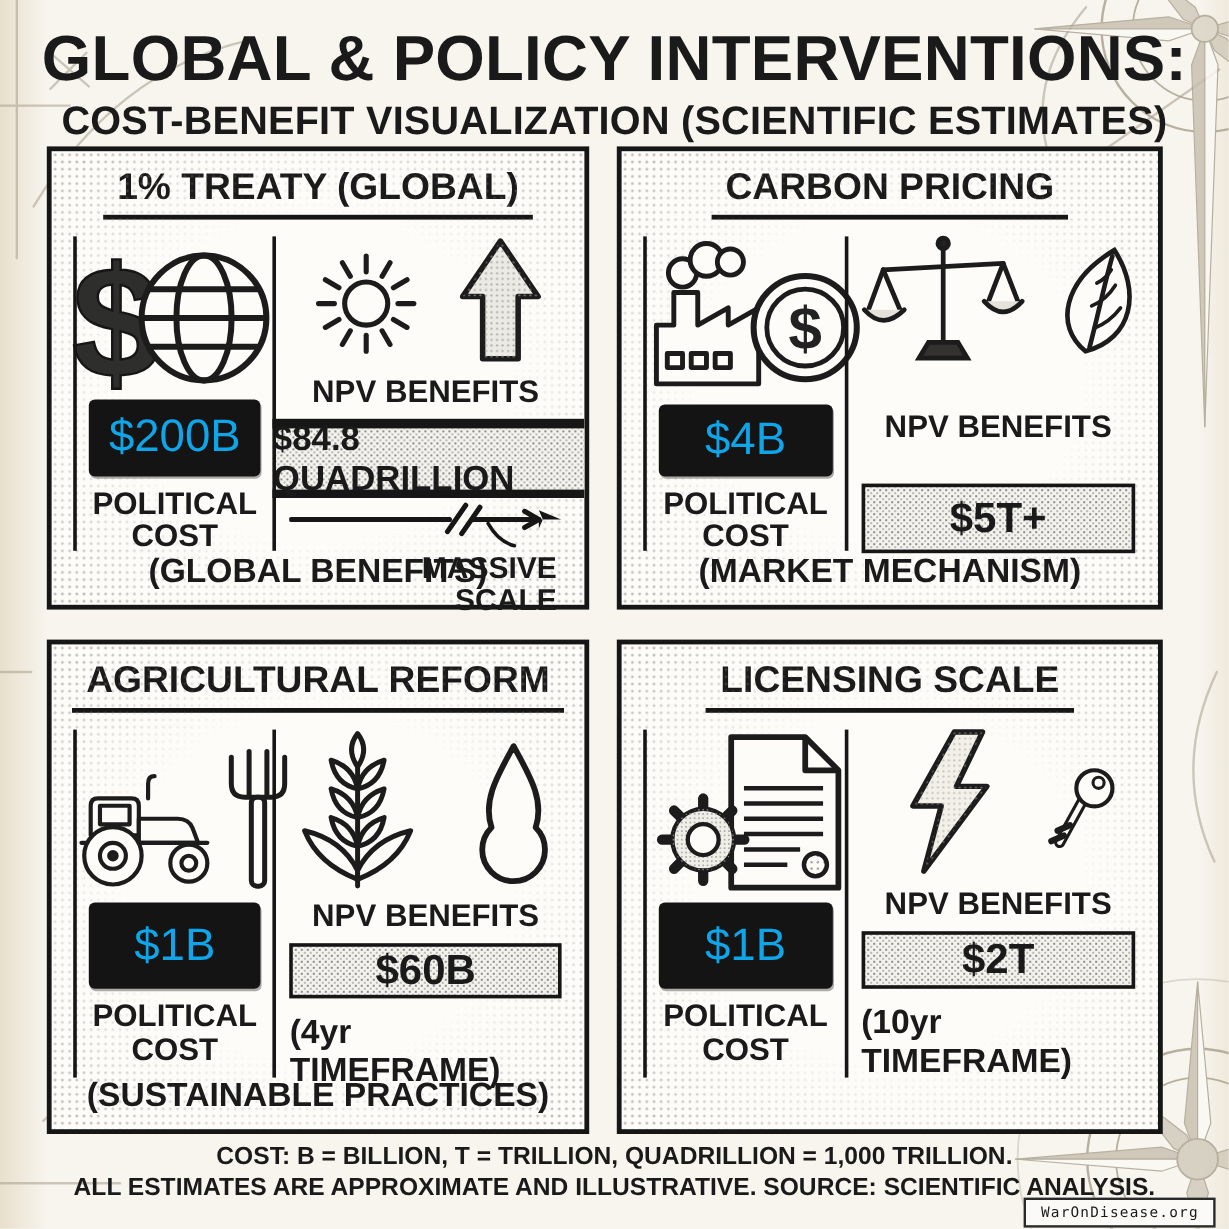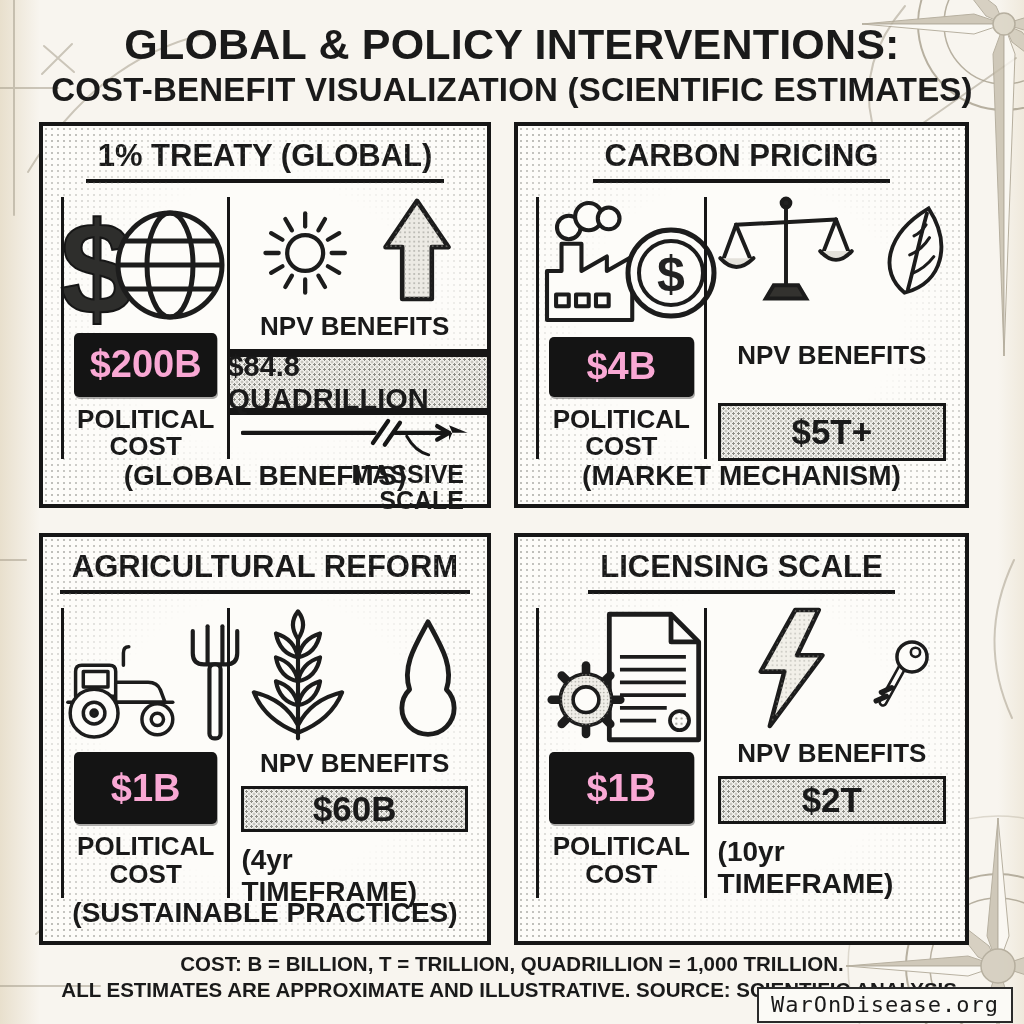--- a/index.html
+++ b/index.html
@@ -9,21 +9,21 @@
     background:#f8f5ef;
     font-family:"Liberation Sans", sans-serif;
     color:#1a1a1a;
   }
   .paper-edge{ position:absolute; inset:0; z-index:0; pointer-events:none;
     background:linear-gradient(90deg, rgba(213,197,163,.45) 0px, rgba(213,197,163,0) 40px),
                linear-gradient(270deg, rgba(213,197,163,.25) 0px, rgba(213,197,163,0) 26px);}
   .decor { position:absolute; inset:0; z-index:0; pointer-events:none; }
 
   header{ position:absolute; top:22px; left:0; right:0; text-align:center; z-index:2; }
-  .h1{ font-size:43px; font-weight:800; letter-spacing:.2px; line-height:1.05; }
+  .h1{ font-size:53px; font-weight:800; letter-spacing:.2px; line-height:1.05; }
   .h2{ font-size:33px; font-weight:800; letter-spacing:.2px; margin-top:4px; }
 
   .gridwrap{ position:absolute; left:39px; top:122px; width:930px; z-index:1;
     display:grid; grid-template-columns:452px 455px; grid-template-rows:386px 412px; gap:25px 23px; }
 
   .panel{ border:4px solid #161616; background:#fdfcf9; position:relative; padding:8px 13px; }
   .panel::before{ content:""; position:absolute; inset:0; pointer-events:none; opacity:.5;
     background:radial-gradient(circle,#83837d 1px,transparent 1.35px) 0 0/6px 6px;
     -webkit-mask-image:radial-gradient(ellipse at center, transparent 50%, #000 92%);
             mask-image:radial-gradient(ellipse at center, transparent 50%, #000 92%); }
@@ -37,23 +37,23 @@
   .col{ position:relative; display:flex; flex-direction:column; align-items:center; }
   .col.cost{ width:41%; padding:0 10px 0 18px; }
   .col.cost::before{ content:""; position:absolute; left:5px; top:4px; bottom:2px; width:3px; background:#161616; }
   .col.benefit{ width:59%; padding:0 6px 0 14px;justify-content:space-between; }
   .col.benefit::before{ content:""; position:absolute; left:0; top:4px; bottom:2px; width:3px; background:#161616; }
 
   .icon-box{ display:flex; align-items:flex-end; justify-content:center; width:100%; }
   .r1 .cost .icon-box{ height:148px; } .r1 .benefit .icon-box{ height:116px; }
   .r2 .cost .icon-box{ height:140px; } .r2 .benefit .icon-box{ height:142px; }
 
-  .bar-cost{ width:100%; height:72px; margin-top:8px; background:#141414; color:#f9a8d4;
+  .bar-cost{ width:100%; height:72px; margin-top:8px; background:#141414; color:#0ea5e9;
     border-radius:5px; display:flex; align-items:center; justify-content:center;
-    font-size:38px; font-weight:700; box-shadow:1px 2px 0 rgba(20,20,20,.35); }
+    font-size:38px; font-weight:400; box-shadow:1px 2px 0 rgba(20,20,20,.35); }
   .cost-label{ margin-top:9px; text-align:center; font-weight:800; font-size:26px; line-height:1.06; }
 
   .benefit-label{ font-weight:800; font-size:26px; margin:6px 0 7px; }
   .bar-benefit{ width:100%; height:58px; border:3px solid #161616;
     display:flex; align-items:center; justify-content:center; font-weight:800; font-size:35px;
     background:
       radial-gradient(circle,#8d8d86 1px,transparent 1.25px) 0 0/5px 5px,
       radial-gradient(circle,#b9b9b2 1px,transparent 1.25px) 2.5px 2.5px/5px 5px,
       #f3f2ee; }
   .bar-benefit.heavy{ border-top-width:8px; border-bottom-width:7px; height:66px; font-size:29px; }
@@ -65,21 +65,21 @@
   .scale-text{ position:absolute; right:4px; top:44px; text-align:right; font-weight:800; font-size:25px; line-height:1.04; }
 
   .panel-footer{ position:absolute; left:0; right:0; bottom:12px; text-align:center; font-weight:800; font-size:28px; }
 
   .note{ position:absolute; left:0; right:0; top:951px; z-index:1; text-align:center;
     font-weight:700; font-size:20.5px; line-height:1.25; }
   .note .xb{ font-weight:800; }
 
   .watermark{ position:absolute; right:11px; bottom:1px; z-index:3; border:2px solid #2a2a2a;
     background:#fbfaf6; padding:3px 12px 4px;
-    font-family:"DejaVu Sans Mono", monospace; font-size:22px; letter-spacing:1px; }
+    font-family:"DejaVu Sans Mono", monospace; font-size:12px; letter-spacing:1px; }
 
   .big-dollar{ font-size:132px; font-weight:800; line-height:.84; letter-spacing:-4px;
     color:#2e2e2c; -webkit-text-stroke:2px #161616; }
   svg.icon{ overflow:visible; }
 </style>
 </head>
 <body>
 
 <div class="paper-edge"></div>
 

